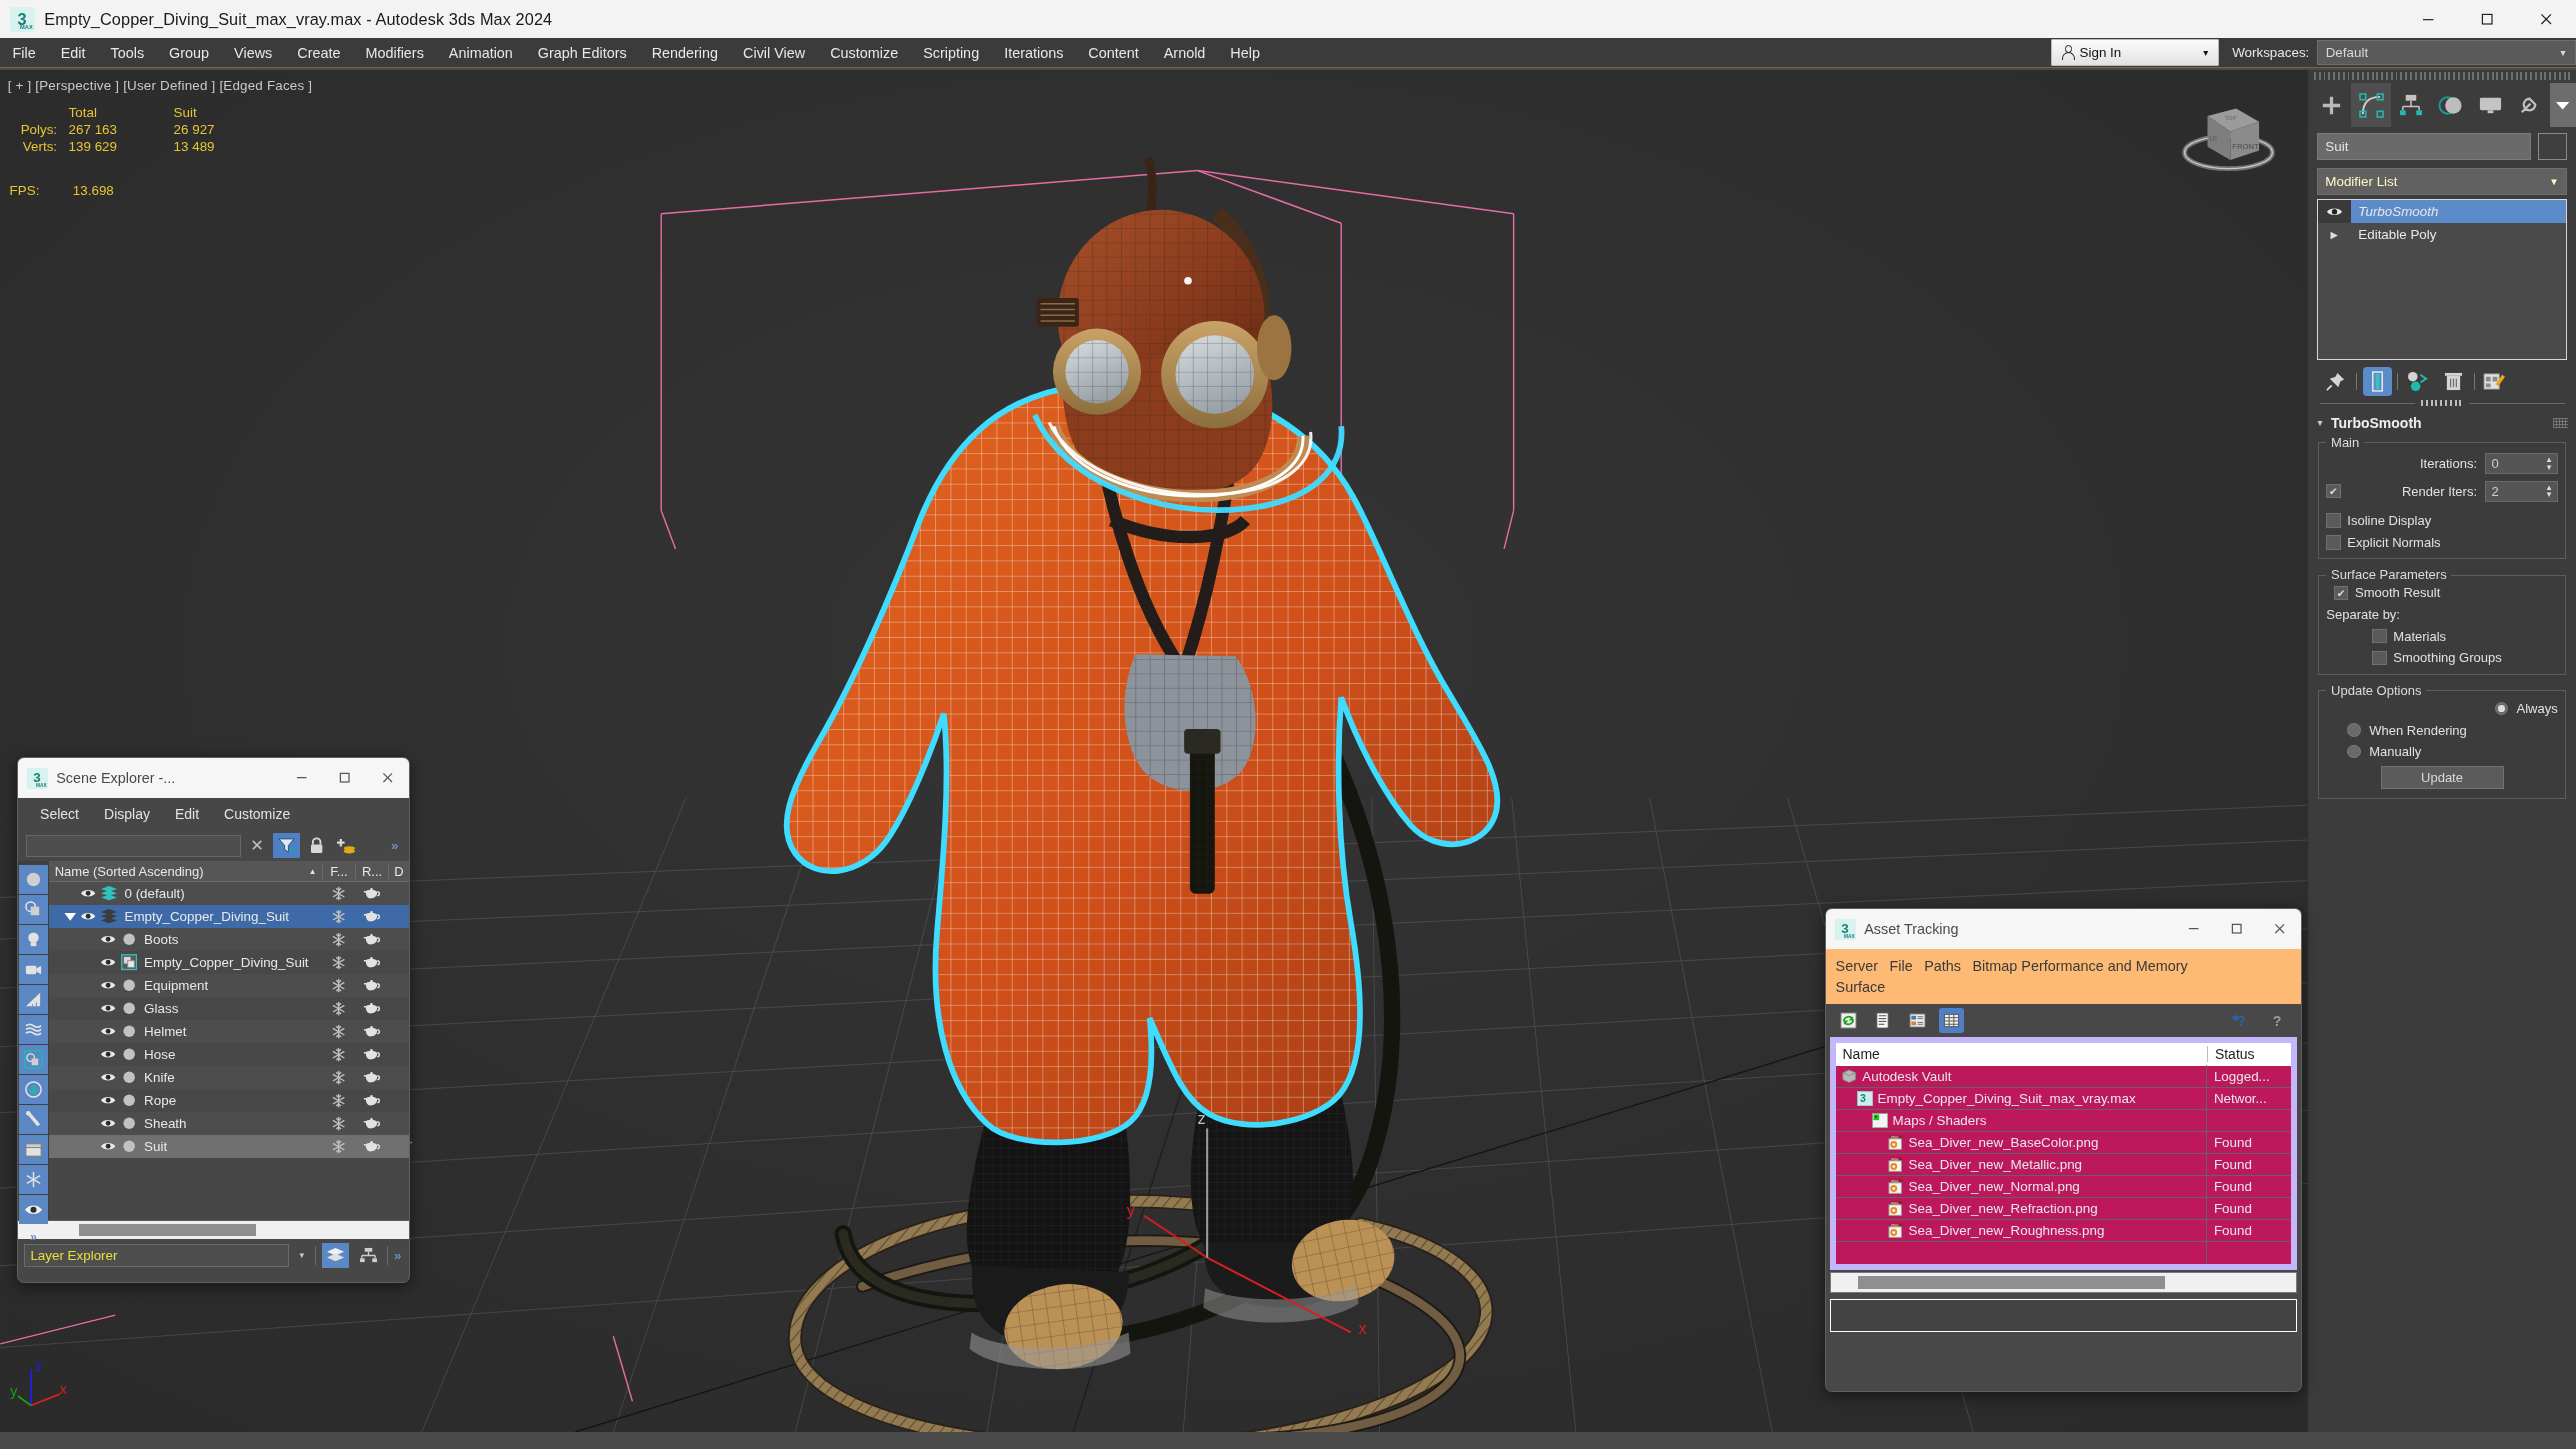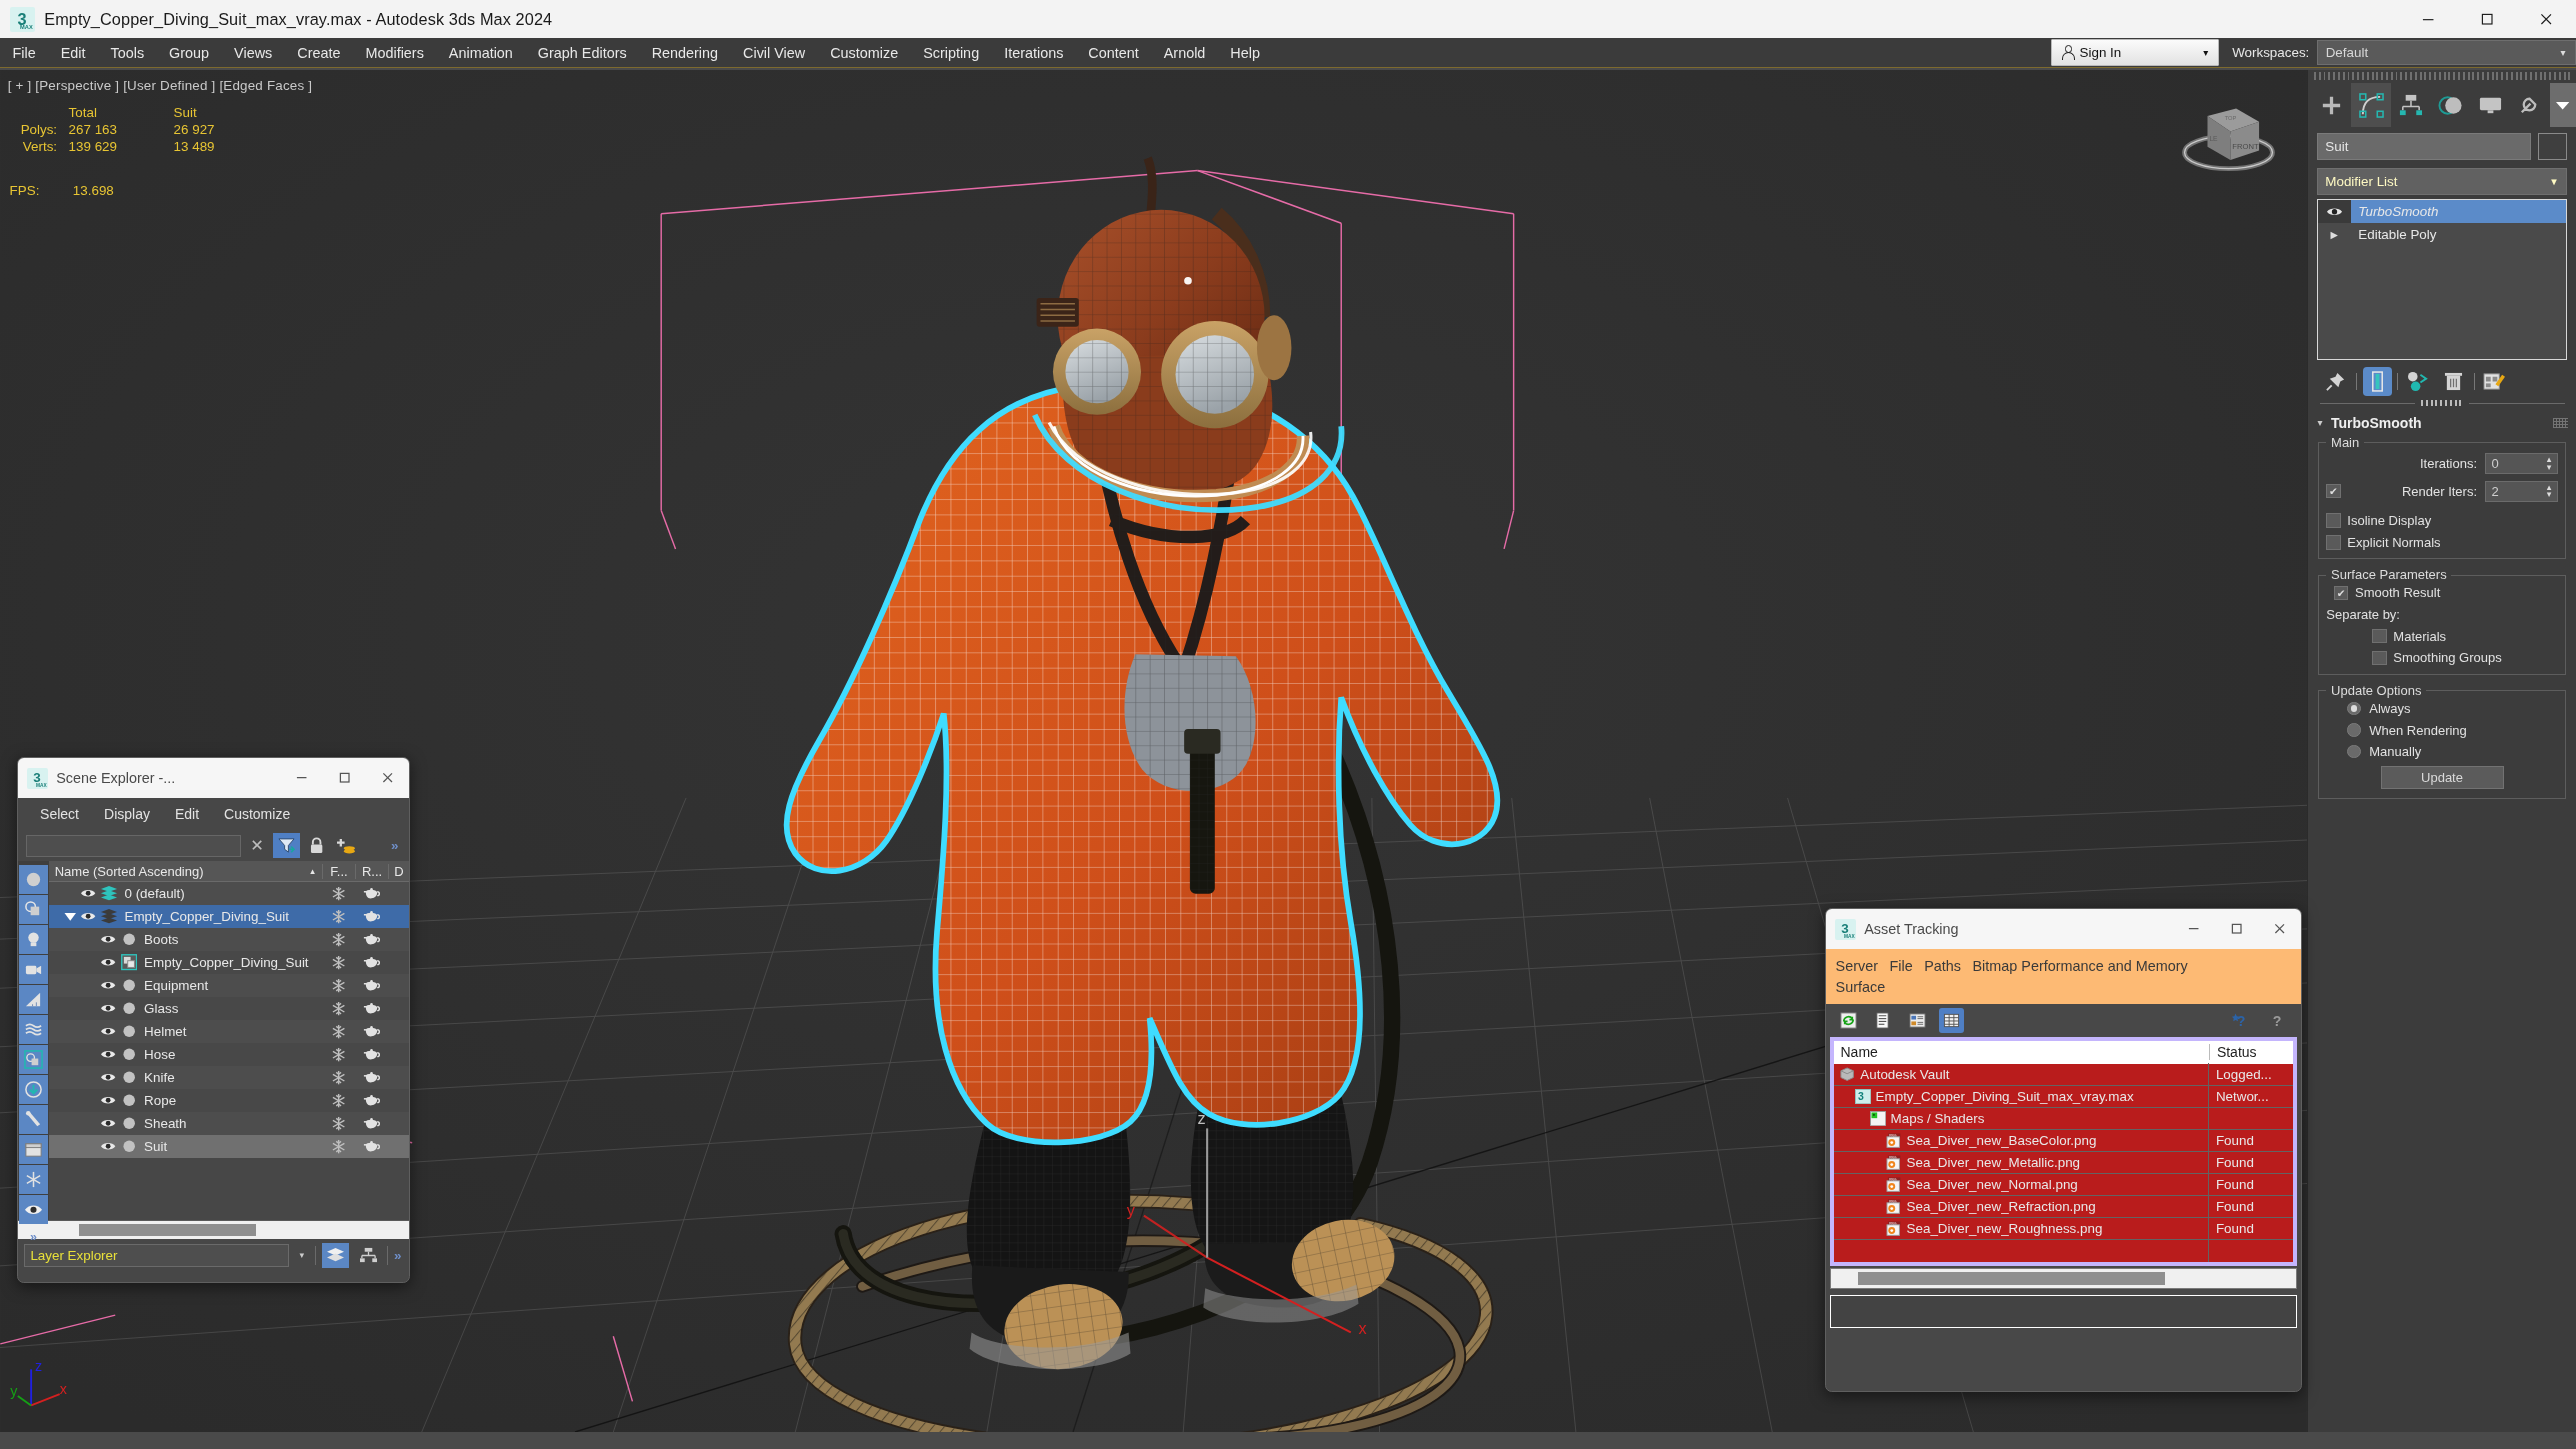--- a/index.html
+++ b/index.html
@@ -235,21 +235,21 @@
     background:#484848; border:1px solid #5f5f5f; border-radius:6.7px; overflow:hidden;
     box-shadow: 0 3.8px 15.3px rgba(0,0,0,.5);
   }
   .at-menubar { background:#fdba74; padding: 5.7px 0 5.7px 9.6px; }
   .at-menurow { display:flex; align-items:center; }
   .at-mi { font-size:14.4px; color:#3a3a3a; padding: 2.9px 11.5px 2.9px 0; }
   .at-toolrow { height: 33px; display:flex; align-items:center; padding-left:9.6px; gap: 9.6px; background:#484848;}
   .at-tb { width:25px;height:25px;display:flex;align-items:center;justify-content:center;}
   .at-tb.active { background:#4f7fc4; border-radius:2.9px; }
   .at-tb-right { margin-left:auto; display:flex; gap:11.5px; padding-right:11.5px;}
-  .at-table { margin: 0 3.8px; border:4px solid #c4b5fd; background:#b91c1c;}
+  .at-table { margin: 0 3.8px; border:6px solid #c4b5fd; background:#be185d;}
   .at-hdr { display:flex; height:23px; background:#fff; font-size:14px; color:#1e1e1e; align-items:center;}
   .at-hdr .c-name { flex:1; padding-left:6.7px; }
   .at-hdr .c-status { width: 84px; padding-left:6.7px; border-left:1px solid #bbb;}
   .at-row { display:flex; height:22px; align-items:center; font-size:13.4px; color:#e8e8e8; border-bottom:1px solid #636363;}
   .at-row .c-name { flex:1; display:flex; align-items:center; overflow:hidden; white-space:nowrap; border-right:1px solid #636363; height:22px;}
   .at-row .c-status { width:84px; padding-left:6.7px; overflow:hidden; white-space:nowrap;}
   .at-fileico { width:17px; height:15.3px; margin-right:3.8px; flex:0 0 auto; }
   .at-hscroll { margin: 1.9px 3.8px 0 3.8px; height: 21px; background:#f0f0f0; border:1px solid #7a7a7a; display:flex; align-items:center;}
   .at-hscroll .thumb { height:12.5px; width: 307px; background:#8f8f8f; margin-left: 27px;}
   .at-status { margin: 5.7px 3.8px 0 3.8px; height: 33px; background:#434343; border:1.9px solid #fff;}
@@ -799,21 +799,21 @@
           <span>Materials</span>
         </div>
         <div class="row last" style="padding-left:46px;">
           <span class="chk"></span>
           <span>Smoothing Groups</span>
         </div>
       </div>
 
       <div class="group" style="margin-top:15.3px;">
         <div class="gtitle">Update Options</div>
-        <div class="row" style="padding-left:21px;">
+        <div class="row" style="padding-left:21px;justify-content:flex-end;">
           <span class="radio">
               <span class="dot"></span>
             </span>
           <span>Always</span>
         </div>
         <div class="row" style="padding-left:21px;">
           <span class="radio"></span>
           <span>When Rendering</span>
         </div>
         <div class="row" style="padding-left:21px;">

